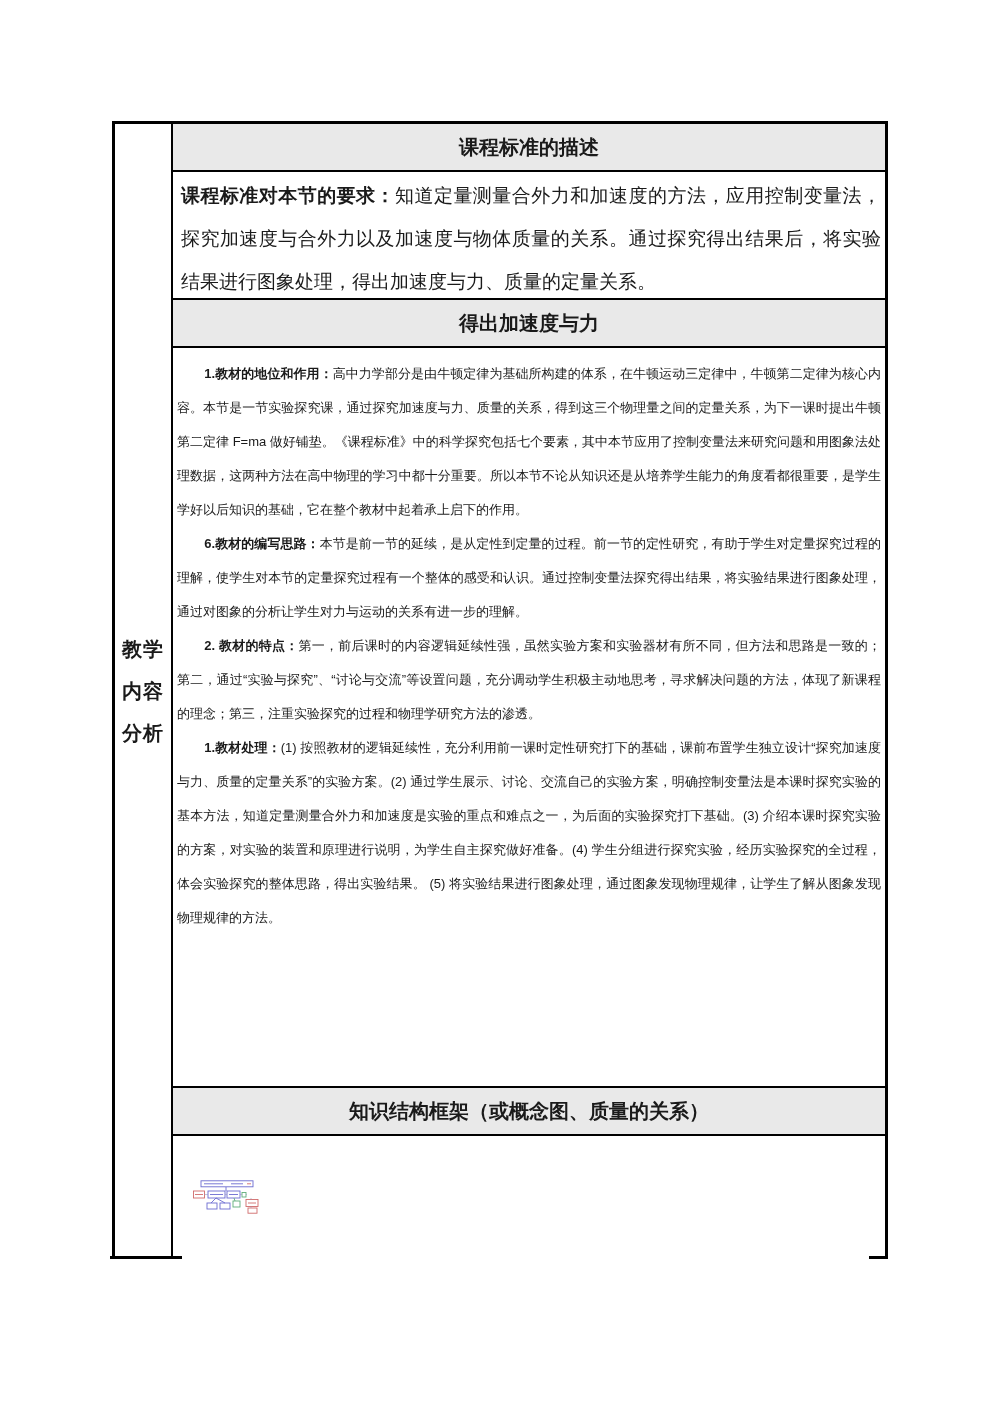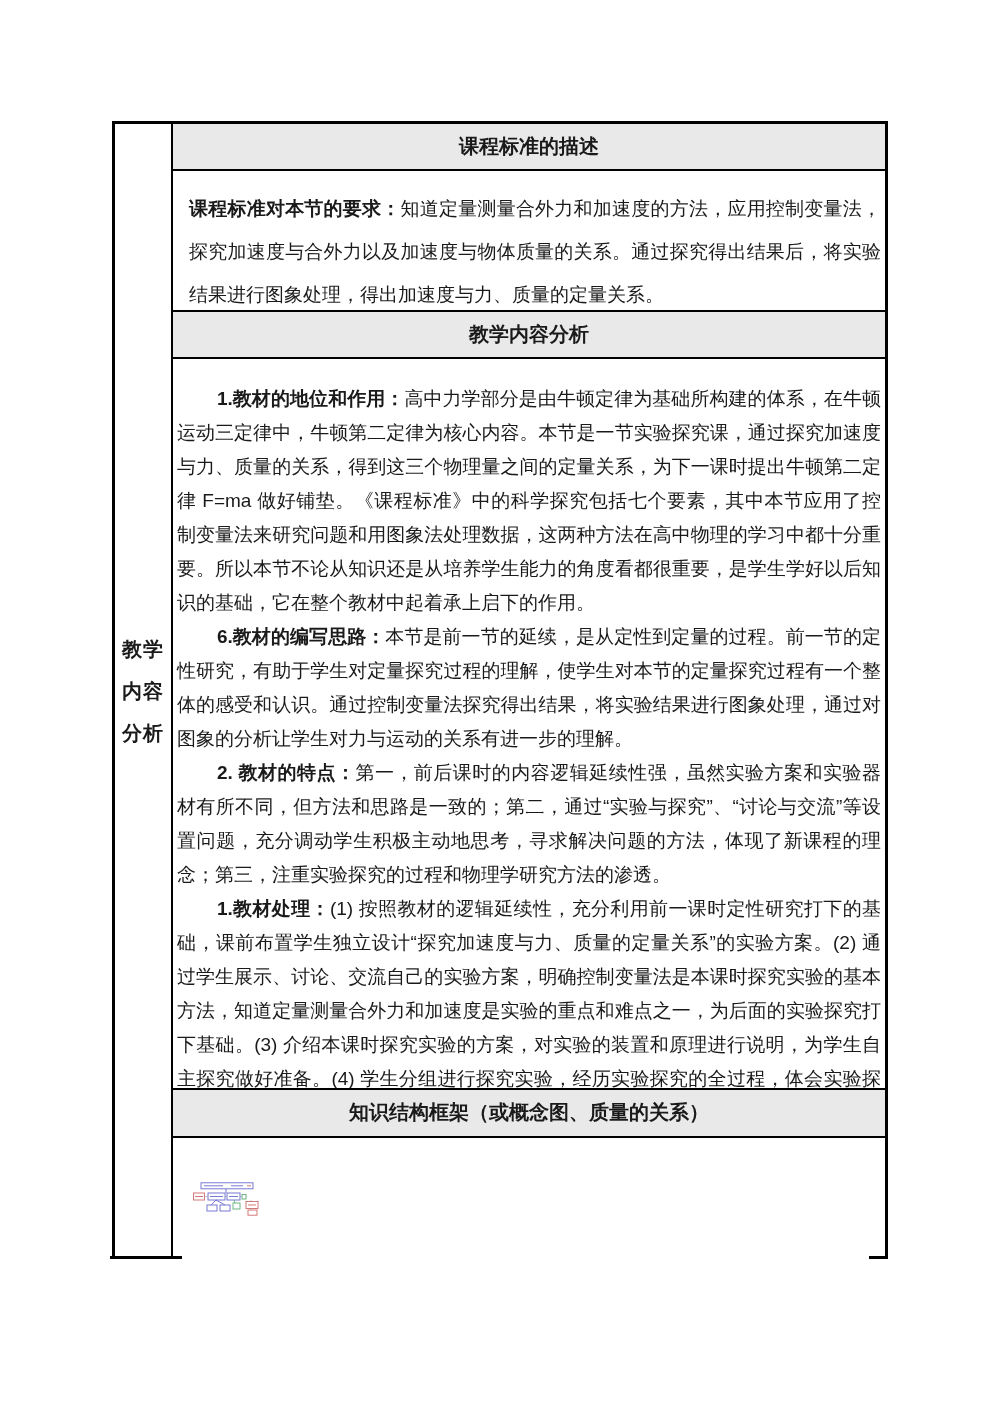--- a/index.html
+++ b/index.html
@@ -52,28 +52,27 @@
   .body-cell {
     background: #ffffff;
     border-bottom: 2px solid #000;
     text-align: justify;
     overflow: hidden;
   }
   .body-1 {
     height: 128px;
     font-size: 19px;
     line-height: 43px;
-    padding: 2px 4px 0 16px;
-    margin-top: 14px;
+    padding: 2px 4px 0 8px;
   }
   .body-2 {
     height: 740px;
-    font-size: 19px;
+    font-size: 13px;
     line-height: 34px;
-    padding: 23px 4px 0 4px;
+    padding: 9px 4px 0 4px;
   }
   .body-2 p { text-indent: 2.1em; text-align: justify; }
   .body-3 {
     height: 122px;
     border-bottom: none;
     position: relative;
   }
   .lead { font-weight: bold; }
   .mini-map {
     position: absolute;
@@ -106,21 +105,21 @@
     </div>
 
     <div class="content-col">
 
       <div class="sec-header">课程标准的描述</div>
 
       <div class="body-cell body-1">
         <p><span class="lead">课程标准对本节的要求：</span><span>知道定量测量合外力和加速度的方法，应用控制变量法，探究加速度与合外力以及加速度与物体质量的关系。通过探究得出结果后，将实验结果进行图象处理，得出加速度与力、质量的定量关系。</span></p>
       </div>
 
-      <div class="sec-header">教学内容分析</div>
+      <div class="sec-header">得出加速度与力</div>
 
       <div class="body-cell body-2">
         <p><span class="lead">1.教材的地位和作用：</span><span>高中力学部分是由牛顿定律为基础所构建的体系，在牛顿运动三定律中，牛顿第二定律为核心内容。本节是一节实验探究课，通过探究加速度与力、质量的关系，得到这三个物理量之间的定量关系，为下一课时提出牛顿第二定律 F=ma 做好铺垫。《课程标准》中的科学探究包括七个要素，其中本节应用了控制变量法来研究问题和用图象法处理数据，这两种方法在高中物理的学习中都十分重要。所以本节不论从知识还是从培养学生能力的角度看都很重要，是学生学好以后知识的基础，它在整个教材中起着承上启下的作用。</span></p>
         <p><span class="lead">6.教材的编写思路：</span><span>本节是前一节的延续，是从定性到定量的过程。前一节的定性研究，有助于学生对定量探究过程的理解，使学生对本节的定量探究过程有一个整体的感受和认识。通过控制变量法探究得出结果，将实验结果进行图象处理，通过对图象的分析让学生对力与运动的关系有进一步的理解。</span></p>
         <p><span class="lead">2. 教材的特点：</span><span>第一，前后课时的内容逻辑延续性强，虽然实验方案和实验器材有所不同，但方法和思路是一致的；第二，通过“实验与探究”、“讨论与交流”等设置问题，充分调动学生积极主动地思考，寻求解决问题的方法，体现了新课程的理念；第三，注重实验探究的过程和物理学研究方法的渗透。</span></p>
         <p><span class="lead">1.教材处理：</span><span>(1) 按照教材的逻辑延续性，充分利用前一课时定性研究打下的基础，课前布置学生独立设计“探究加速度与力、质量的定量关系”的实验方案。(2) 通过学生展示、讨论、交流自己的实验方案，明确控制变量法是本课时探究实验的基本方法，知道定量测量合外力和加速度是实验的重点和难点之一，为后面的实验探究打下基础。(3) 介绍本课时探究实验的方案，对实验的装置和原理进行说明，为学生自主探究做好准备。(4) 学生分组进行探究实验，经历实验探究的全过程，体会实验探究的整体思路，得出实验结果。 (5) 将实验结果进行图象处理，通过图象发现物理规律，让学生了解从图象发现物理规律的方法。</span></p>
       </div>
 
       <div class="sec-header">知识结构框架（或概念图、质量的关系）</div>
 

